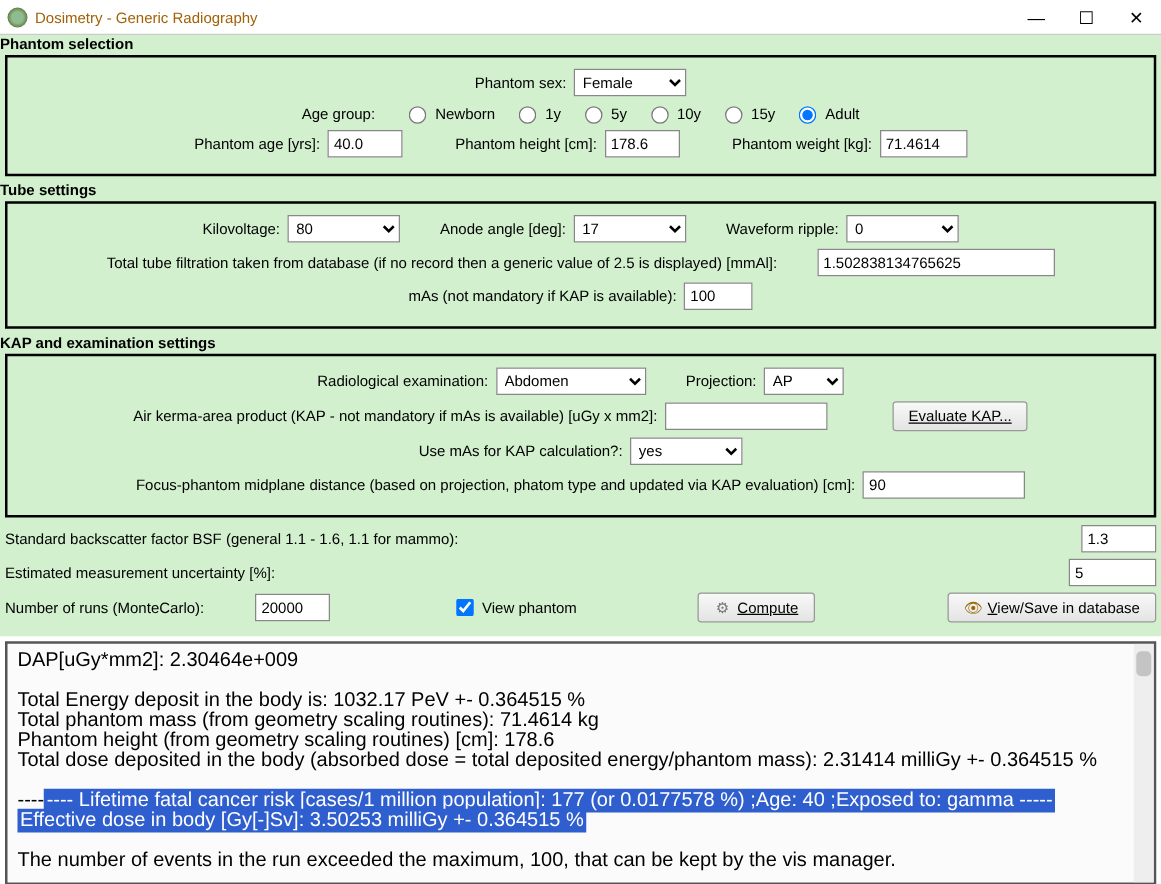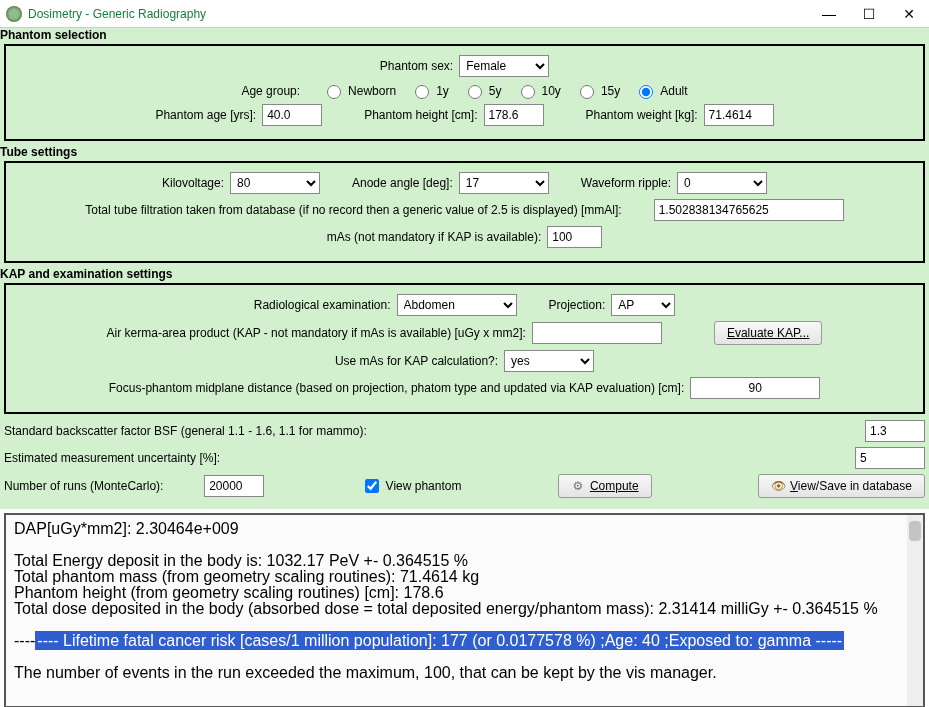--- a/index.html
+++ b/index.html
@@ -17,21 +17,21 @@
     display: flex;
     align-items: center;
     padding-left: 6px;
   }
   .title-bar .app-icon {
     width: 16px; height: 16px;
     background: radial-gradient(circle, #8fbc8f 40%, #556b2f 80%);
     border-radius: 50%;
     margin-right: 6px;
   }
-  .title-bar .title-text { flex: 1; color: #15803d; }
+  .title-bar .title-text { flex: 1; color: #a16207; }
   .title-bar .win-btns { display: flex; }
   .title-bar .win-btn {
     width: 40px; height: 26px;
     display: flex; align-items: center; justify-content: center;
     font-size: 14px;
   }
   .main-area {
     background: #d2efce;
     padding: 2px 4px 6px 4px;
   }
@@ -226,21 +226,21 @@
       <button class="btn">
           <span class="u">Evaluate KAP...</span>
         </button>
     </div>
     <div class="row">
       <span class="lbl">Use mAs for KAP calculation?:</span>
       <select style="width:90px"><option>yes</option></select>
     </div>
     <div class="row">
       <span class="lbl">Focus-phantom midplane distance (based on projection, phatom type and updated via KAP evaluation) [cm]:</span>
-      <input type="text" style="width: 130px; text-align: center;" value="90">
+      <input type="text" style="width: 130px;" value="90">
     </div>
   </div>
 
   <div class="free-rows">
     <div class="row">
       <span class="lbl">Standard backscatter factor BSF (general 1.1 - 1.6, 1.1 for mammo):</span>
       <input type="text" style="width: 60px;" value="1.3">
     </div>
     <div class="row">
       <span class="lbl">Estimated measurement uncertainty [%]:</span>
@@ -271,19 +271,20 @@
 <div class="output-box">
   <div class="output-content">
     <div>DAP[uGy*mm2]: 2.30464e+009</div>
     <br>
     <div>Total Energy deposit in the body is: 1032.17 PeV +- 0.364515 %</div>
     <div>Total phantom mass (from geometry scaling routines): 71.4614 kg</div>
     <div>Phantom height (from geometry scaling routines) [cm]: 178.6</div>
     <div>Total dose deposited in the body (absorbed dose = total deposited energy/phantom mass): 2.31414 milliGy +- 0.364515 %</div>
     <br>
     <div>----<span class="hl">---- Lifetime fatal cancer risk [cases/1 million population]: 177 (or 0.0177578 %) ;Age: 40 ;Exposed to: gamma -----</span></div>
+    <div><span class="hl">Effective dose in body [Gy[-]Sv]: 3.50253 milliGy +- 0.364515 %</span></div>
     <br>
     <div>  The number of events in the run exceeded the maximum, 100, that can be kept by the vis manager.</div>
   </div>
   <div class="scrollbar">
     <div class="thumb"></div>
   </div>
 </div>
 
 </body></html>

